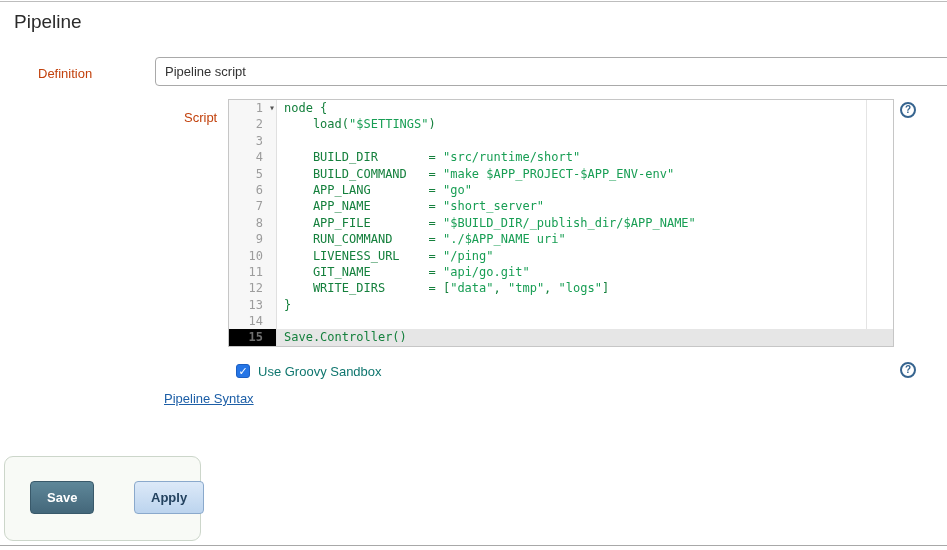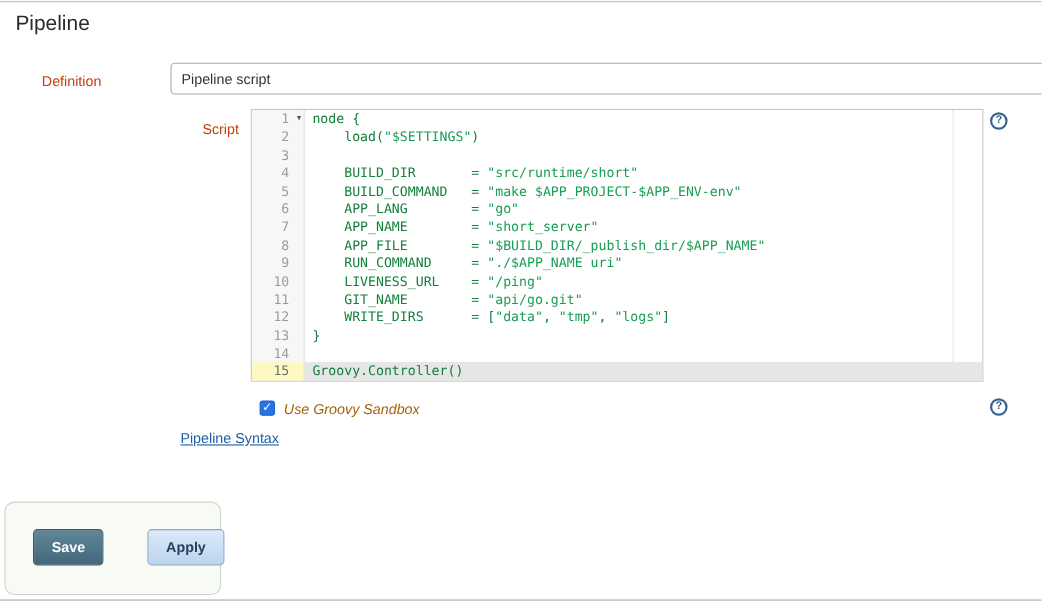--- a/index.html
+++ b/index.html
@@ -33,41 +33,41 @@
     border: 1px solid #c6c6c6; background: #fff;
     font-family: "DejaVu Sans Mono", monospace; font-size: 12px;
   }
   .editor-inner { position: relative; }
   .editor .vline { position: absolute; top: 0; bottom: 0; right: 26px; width: 1px; background: #e4e4e4; z-index: 0; }
   .cm-row { display: flex; height: 16.4px; line-height: 16.4px; position: relative; z-index: 1; }
   .cm-gutter-cell {
     width: 48px; flex: 0 0 48px; background: #f7f7f7; border-right: 1px solid #e0e0e0;
     color: #9c9c9c; text-align: right; padding-right: 13px; position: relative; user-select: none;
   }
-  .cm-row.active .cm-gutter-cell { background: #fef9c3; color: #6f6f6f; }
+  .cm-row.active .cm-gutter-cell { background: #000000; color: #6f6f6f; font-weight: bold; }
   .cm-row.active .cm-code { background: #e6e6e6; }
   .cm-code { flex: 1; white-space: pre; padding-left: 7px; color: #1d1d1d; }
   .tok-p { color: #15803d; }
   .tok-s { color: #189e54; }
   .fold { position: absolute; right: 1px; top: 0; font-size: 10px; color: #555; }
 
   .help-icon {
     position: absolute; width: 16px; height: 16px; border-radius: 50%;
     border: 2px solid #36648f; color: #36648f; background: #fff;
     font-size: 10px; font-weight: bold; text-align: center; line-height: 12px; cursor: pointer;
   }
   .help-1 { left: 900px; top: 102px; }
   .help-2 { left: 900px; top: 362px; }
 
   .checkbox {
     position: absolute; left: 236px; top: 364px; width: 14px; height: 14px;
     border-radius: 3px; background: #2575e6; border: 1px solid #1c5fc2;
     color: #fff; font-size: 11px; line-height: 13px; text-align: center; cursor: pointer;
   }
-  .checkbox-label { position: absolute; left: 258px; top: 364px; font-size: 13px; color: #a16207; font-style: italic; }
+  .checkbox-label { position: absolute; left: 258px; top: 364px; font-size: 13px; color: #0f766e; }
 
   .syntax-link {
     position: absolute; left: 164px; top: 391px; font-size: 13px;
     color: #1d5fa7; text-decoration: underline; cursor: pointer;
   }
 
   .save-panel {
     position: absolute; left: 4px; top: 456px; width: 197px; height: 85px;
     background: #f8faf6; border: 1px solid #ccd6ca; border-radius: 9px;
   }
@@ -161,21 +161,21 @@
       <div class="cm-row">
         <div class="cm-gutter-cell">13</div>
         <div class="cm-code"><span class="tok-p">}</span></div>
       </div>
       <div class="cm-row">
         <div class="cm-gutter-cell">14</div>
         <div class="cm-code"></div>
       </div>
       <div class="cm-row active">
         <div class="cm-gutter-cell">15</div>
-        <div class="cm-code"><span class="tok-p">Groovy.Controller()</span></div>
+        <div class="cm-code"><span class="tok-p">Save.Controller()</span></div>
       </div>
     </div>
 </div>
 
 <div class="help-icon help-1">?</div>
 
 <div class="checkbox" id="sandbox-checkbox">✓</div>
 <span class="checkbox-label">Use Groovy Sandbox</span>
 <div class="help-icon help-2">?</div>
 

